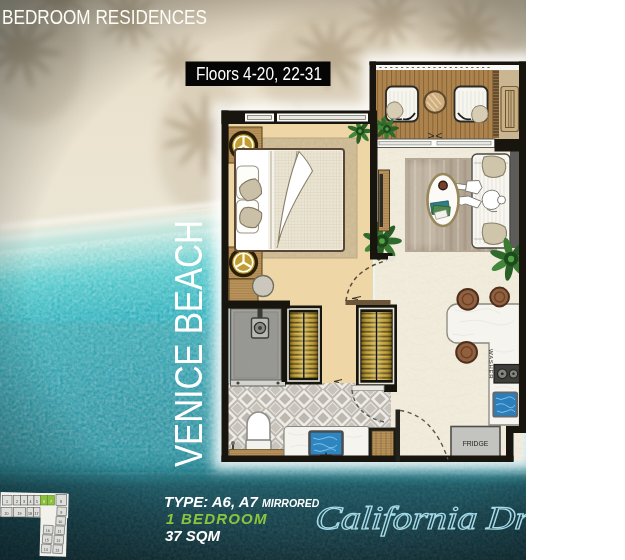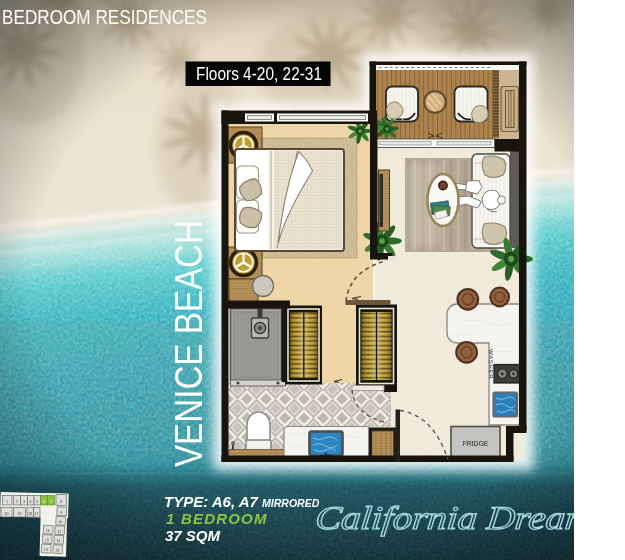--- a/index.html
+++ b/index.html
@@ -1,16 +1,16 @@
 <!DOCTYPE html>
 <html><head>
 <meta charset="utf-8">
 <style>
 html,body{margin:0;padding:0}
-.page{position:relative;width:574px;height:560px;overflow:hidden;font-family:"Liberation Sans",sans-serif;background:#e7dfd0}
+.page{position:relative;width:526px;height:560px;overflow:hidden;font-family:"Liberation Sans",sans-serif;background:#e7dfd0}
 svg{position:absolute;left:0;top:0}
 </style>
 </head>
 <body>
 <div class="page">
 <svg width="625" height="560" viewBox="0 0 625 560">
 <defs>
 <linearGradient id="sandG" x1="0" y1="0" x2="0" y2="1">
  <stop offset="0" stop-color="#cfc3ac"></stop>
  <stop offset="0.09" stop-color="#ded3bd"></stop>

